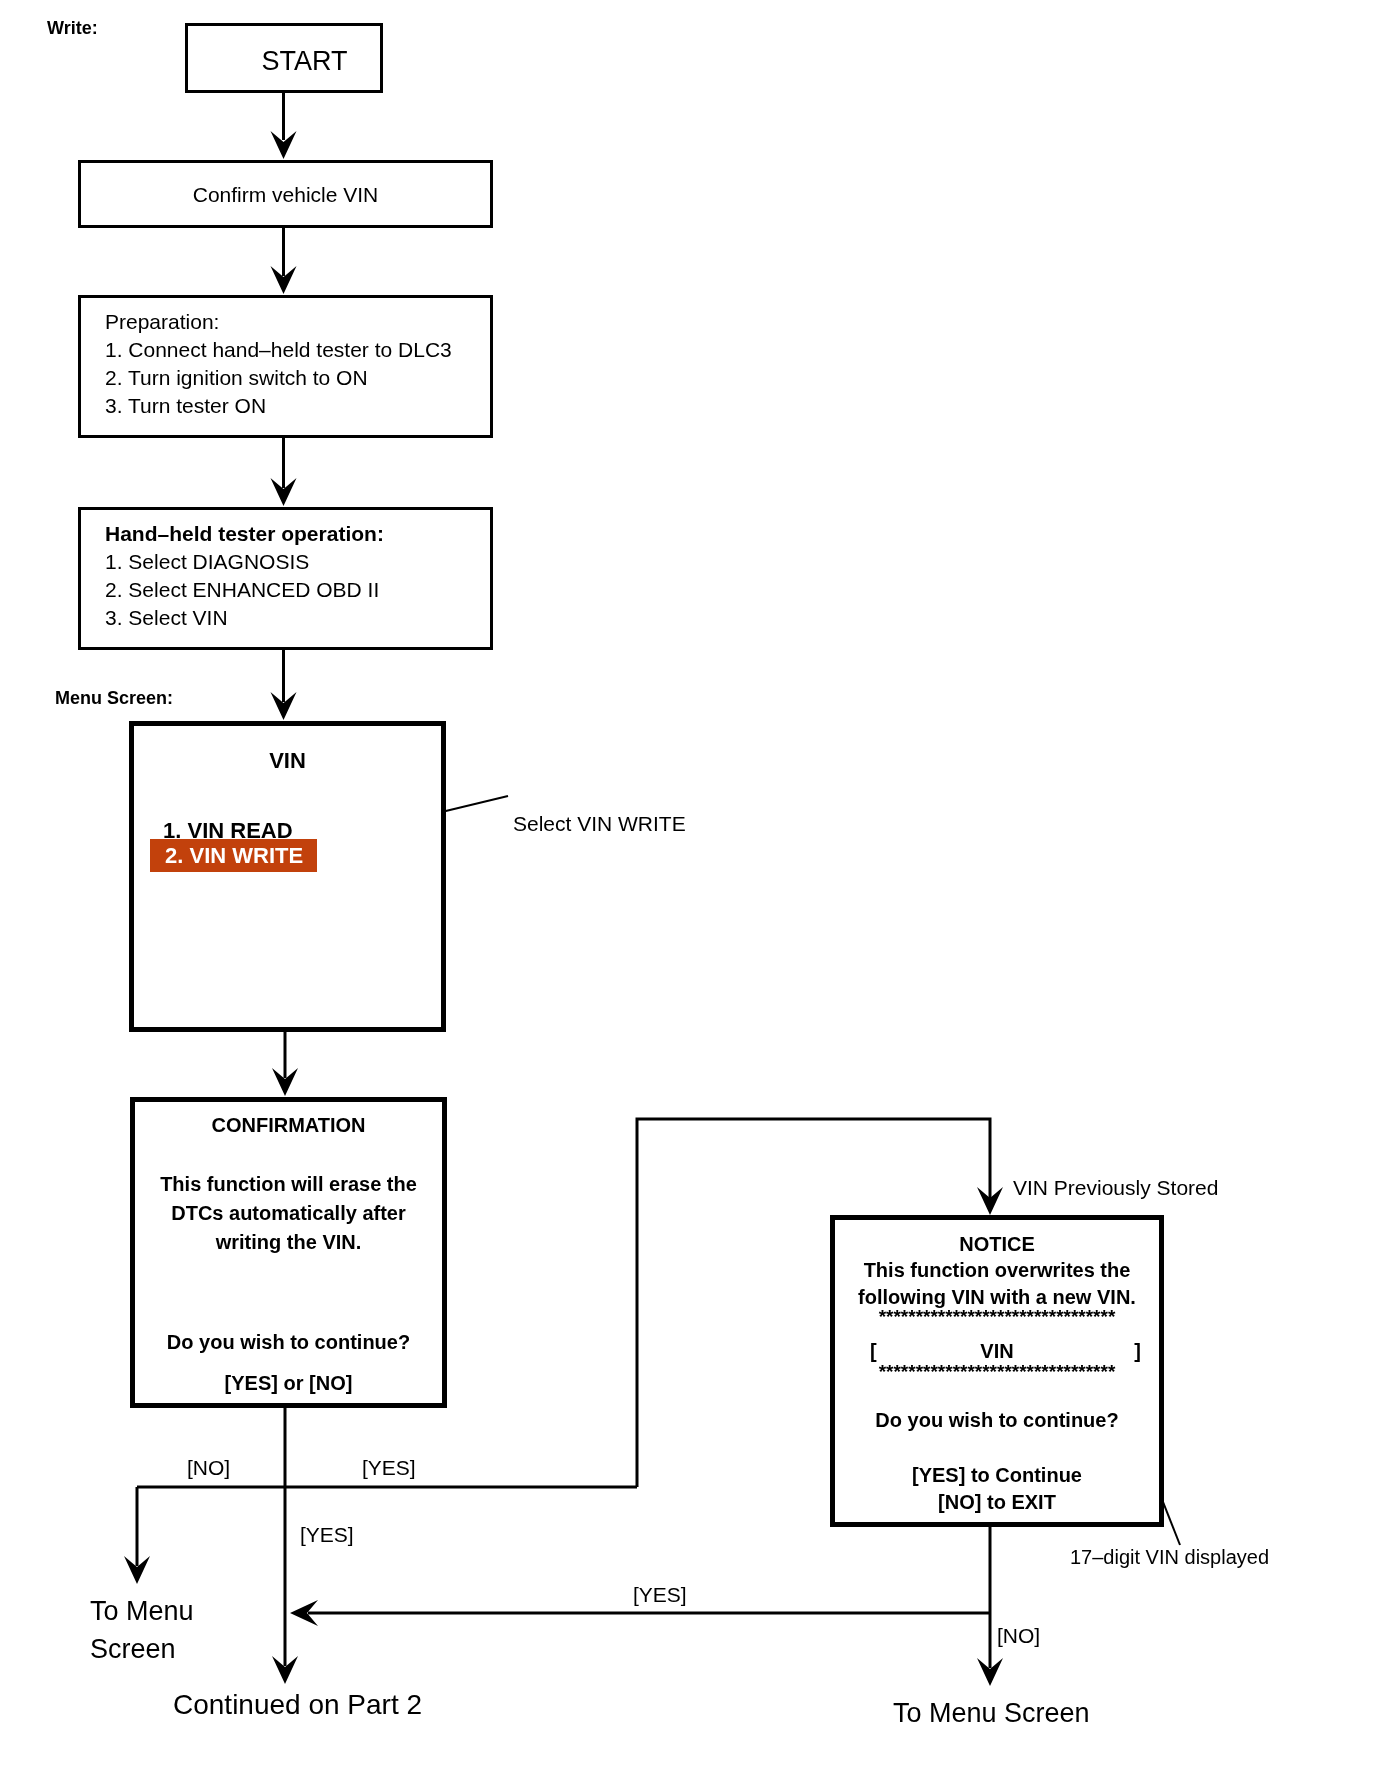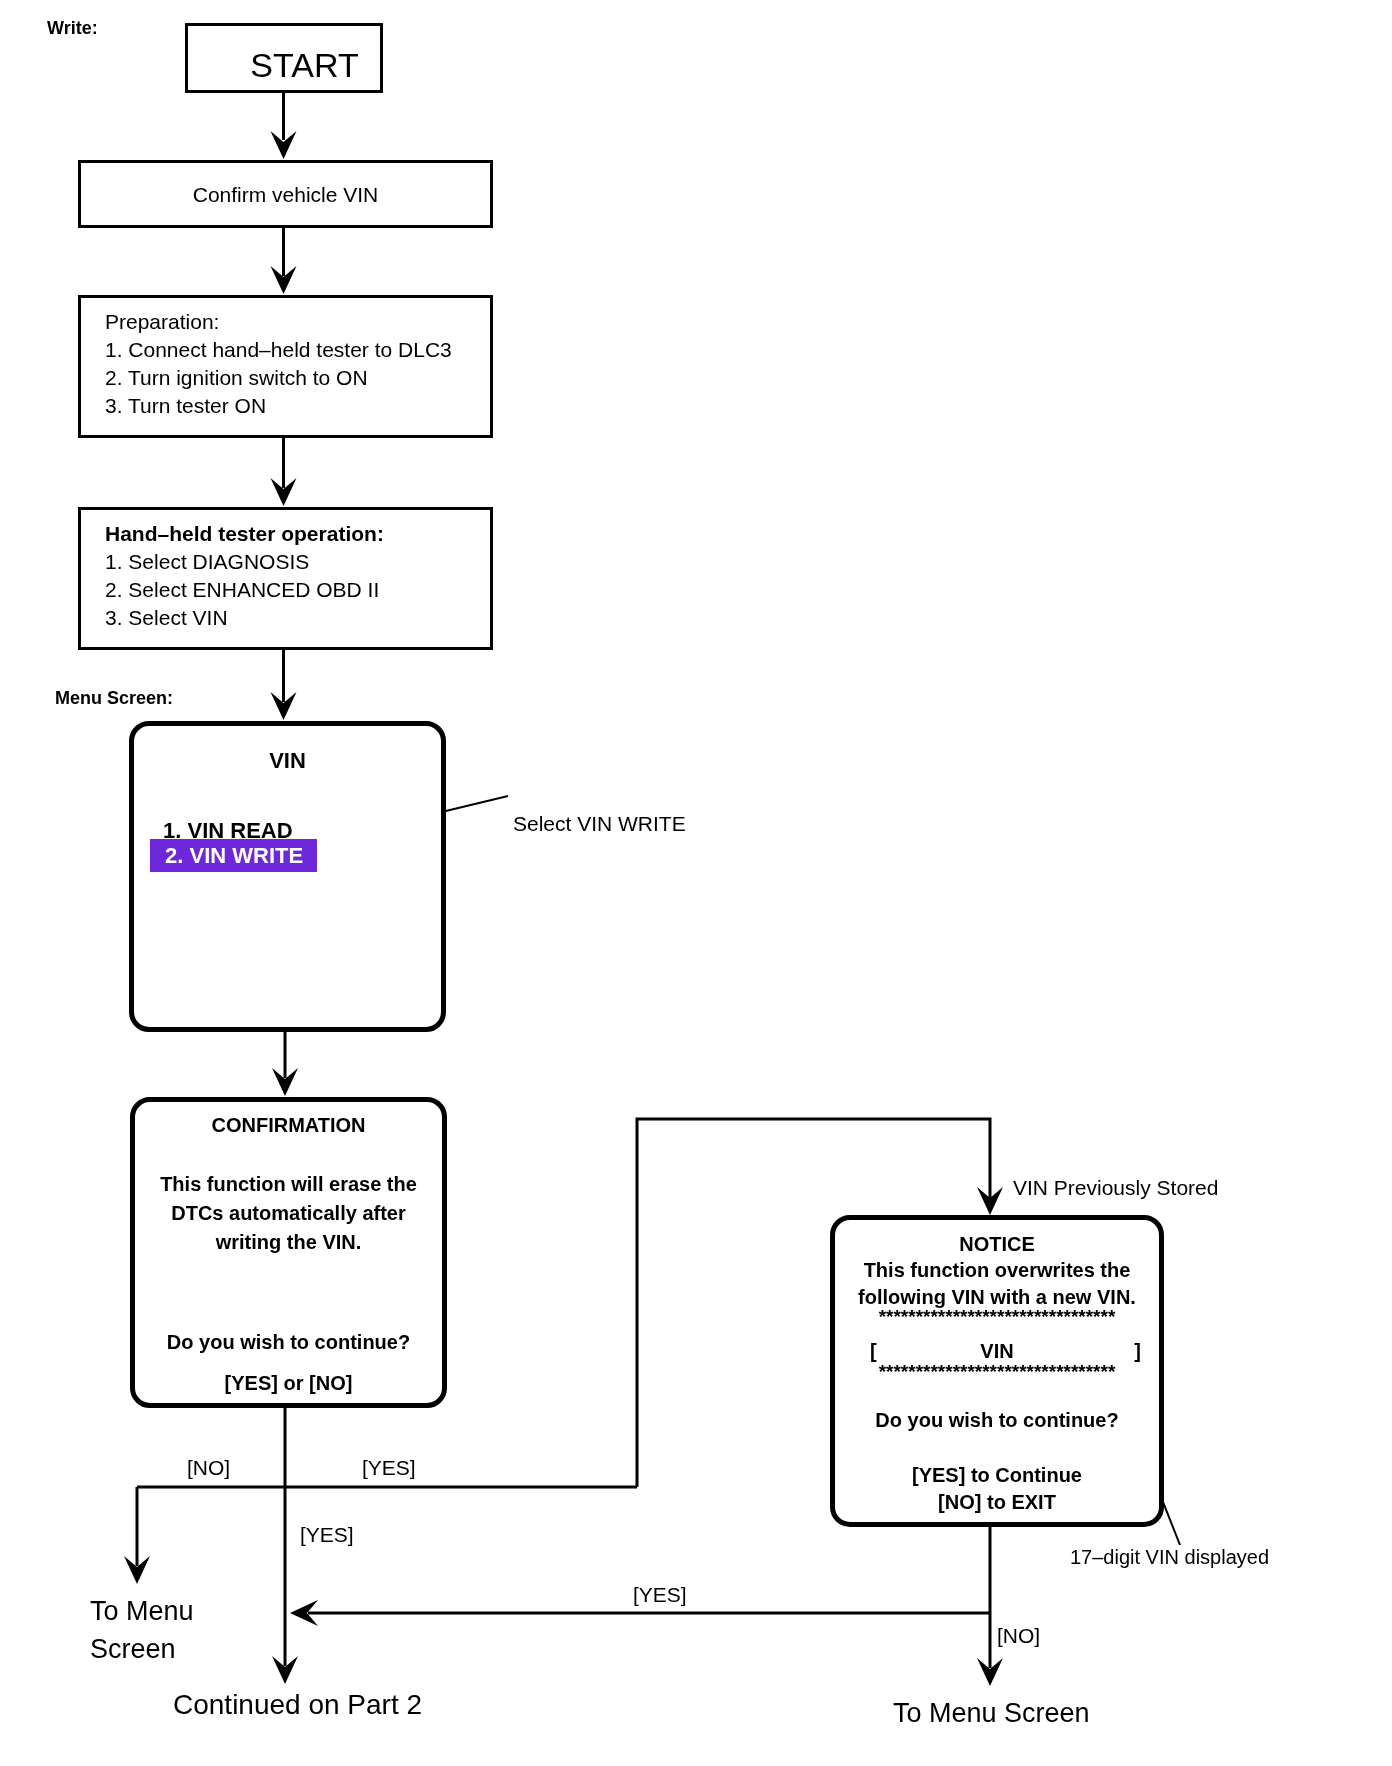--- a/index.html
+++ b/index.html
@@ -17,21 +17,21 @@
     overflow: hidden;
   }
   .abs { position: absolute; }
   .b { font-weight: bold; }
   .box {
     position: absolute;
     box-sizing: border-box;
     border: 3px solid #000;
     background: #fff;
   }
-  .box.thick { border-width: 5px; border-radius: 20px; }
+  .box.thick { border-width: 5px; }
   .ctr { text-align: center; }
   .t21 { font-size: 21px; line-height: 24px; white-space: nowrap; }
   .t20 { font-size: 20px; line-height: 23px; white-space: nowrap; }
   .t22 { font-size: 22px; line-height: 25px; white-space: nowrap; }
   .t24 { font-size: 28px; line-height: 28px; white-space: nowrap; text-align: center; }
   .t25 { font-size: 18px; line-height: 29px; white-space: nowrap; }
   .t27 { font-size: 27px; line-height: 38px; white-space: nowrap; }
   .listbox .line { white-space: nowrap; }
   #connector-layer {
     position: absolute;
@@ -40,21 +40,21 @@
   }
   #connector-layer line, #connector-layer polyline {
     stroke: #000;
     stroke-width: 3;
     fill: none;
   }
   #connector-layer .thin-line { stroke-width: 2; }
   #connector-layer polygon { fill: #000; stroke: none; }
   .hilite {
     position: absolute;
-    background: #6d28d9;
+    background: #c2410c;
     color: #ffffff;
   }
   .inner { position: absolute; left: 0; right: 0; }
 </style>
 </head>
 <body>
 
 <div id="canvas">
 
   <svg id="connector-layer" viewBox="0 0 1392 1766" xmlns="http://www.w3.org/2000/svg">
@@ -92,21 +92,21 @@
     <polygon points="290,1613 318,1600 307,1613 318,1626"></polygon>
 
     <line class="thin-line" x1="313" y1="843" x2="508" y2="796"></line>
 
     <line class="thin-line" x1="1103" y1="1350" x2="1180" y2="1545"></line>
   </svg>
 
   <div class="abs b t25" style="left:47px; top:14px;">Write:</div>
 
   <div class="box" style="left:185px; top:23px; width:198px; height:70px;">
-    <div class="inner ctr" style="top:20px; font-size:34px;padding-left:41px;">START</div>
+    <div class="inner ctr" style="top:20px; font-size:27px;padding-left:41px;">START</div>
   </div>
 
   <div class="box" style="left:78px; top:160px; width:415px; height:68px;">
     <div class="inner ctr t21" style="top:20px;">Confirm vehicle VIN</div>
   </div>
 
   <div class="box listbox t21" style="left:78px; top:295px; width:415px; height:143px; padding:10px 0 0 24px; line-height:28px;">
     <div class="line">Preparation:</div>
     <div class="line">1. Connect hand–held tester to DLC3</div>
     <div class="line">2. Turn ignition switch to ON</div>

